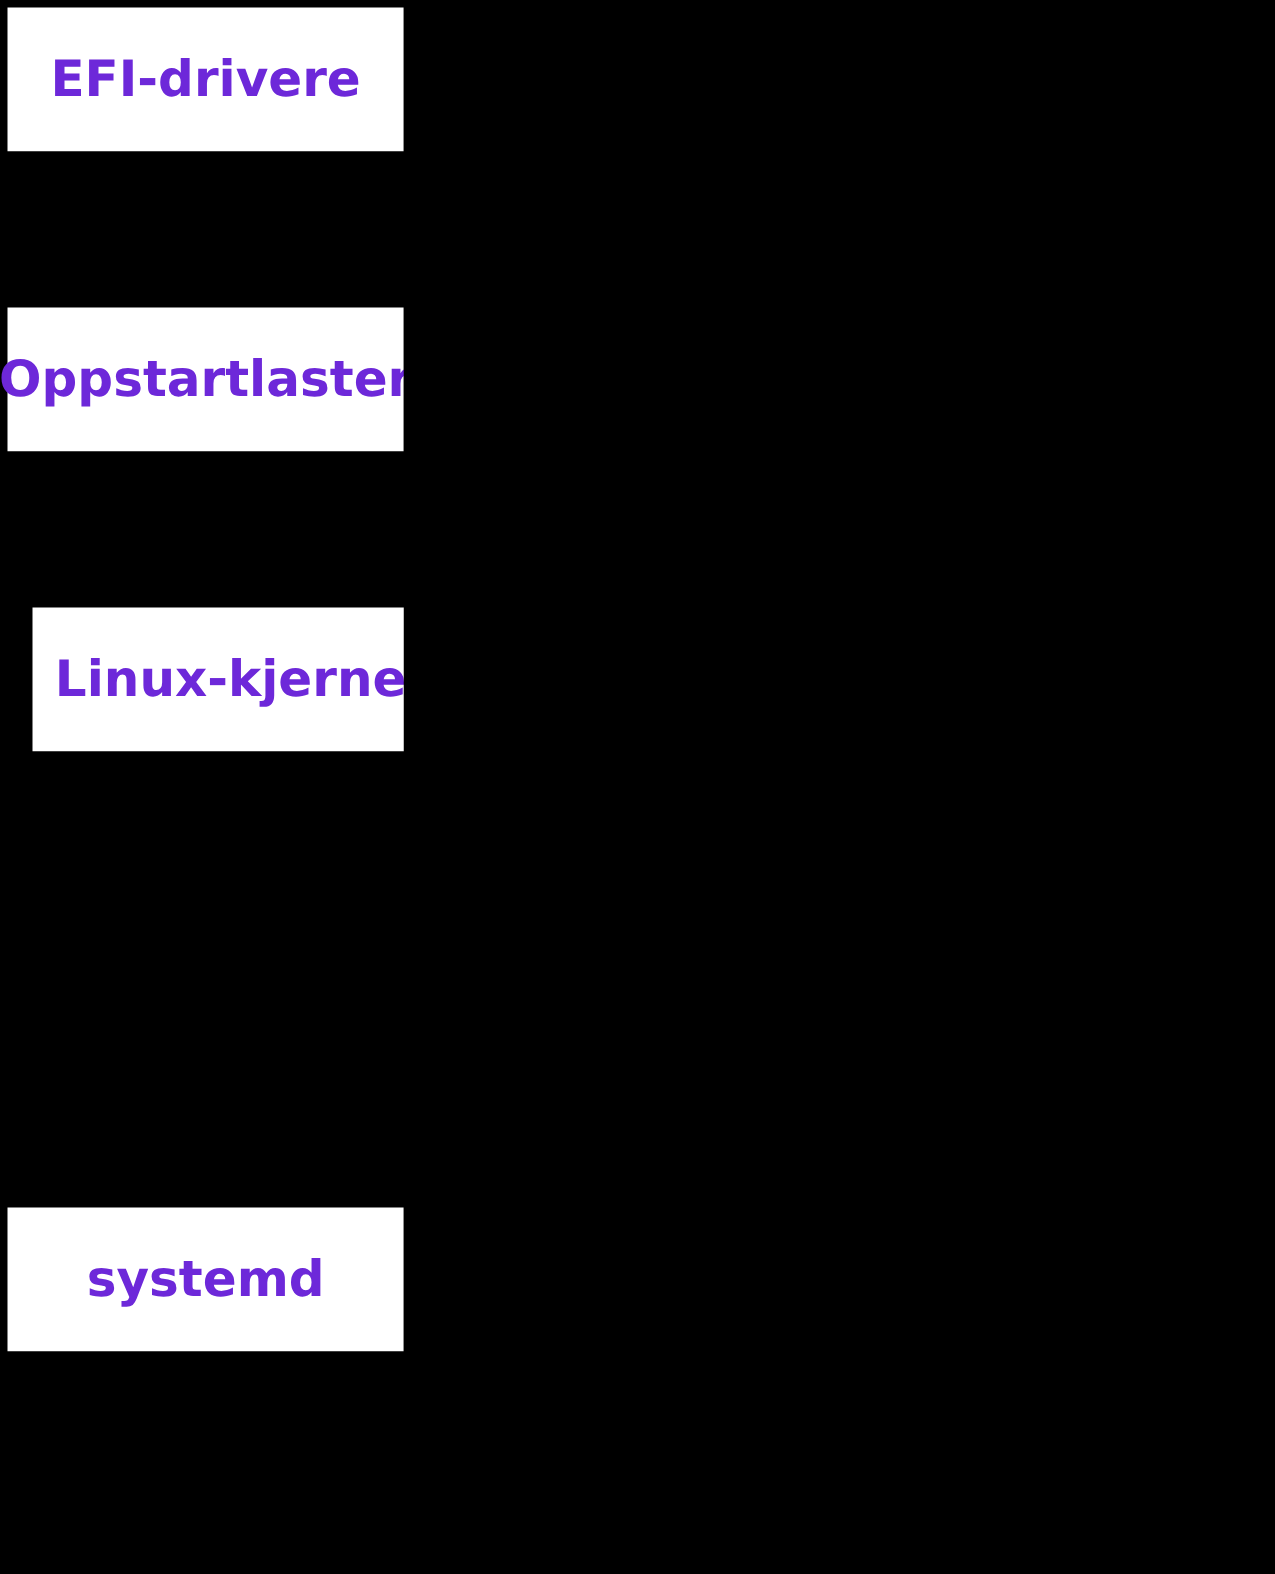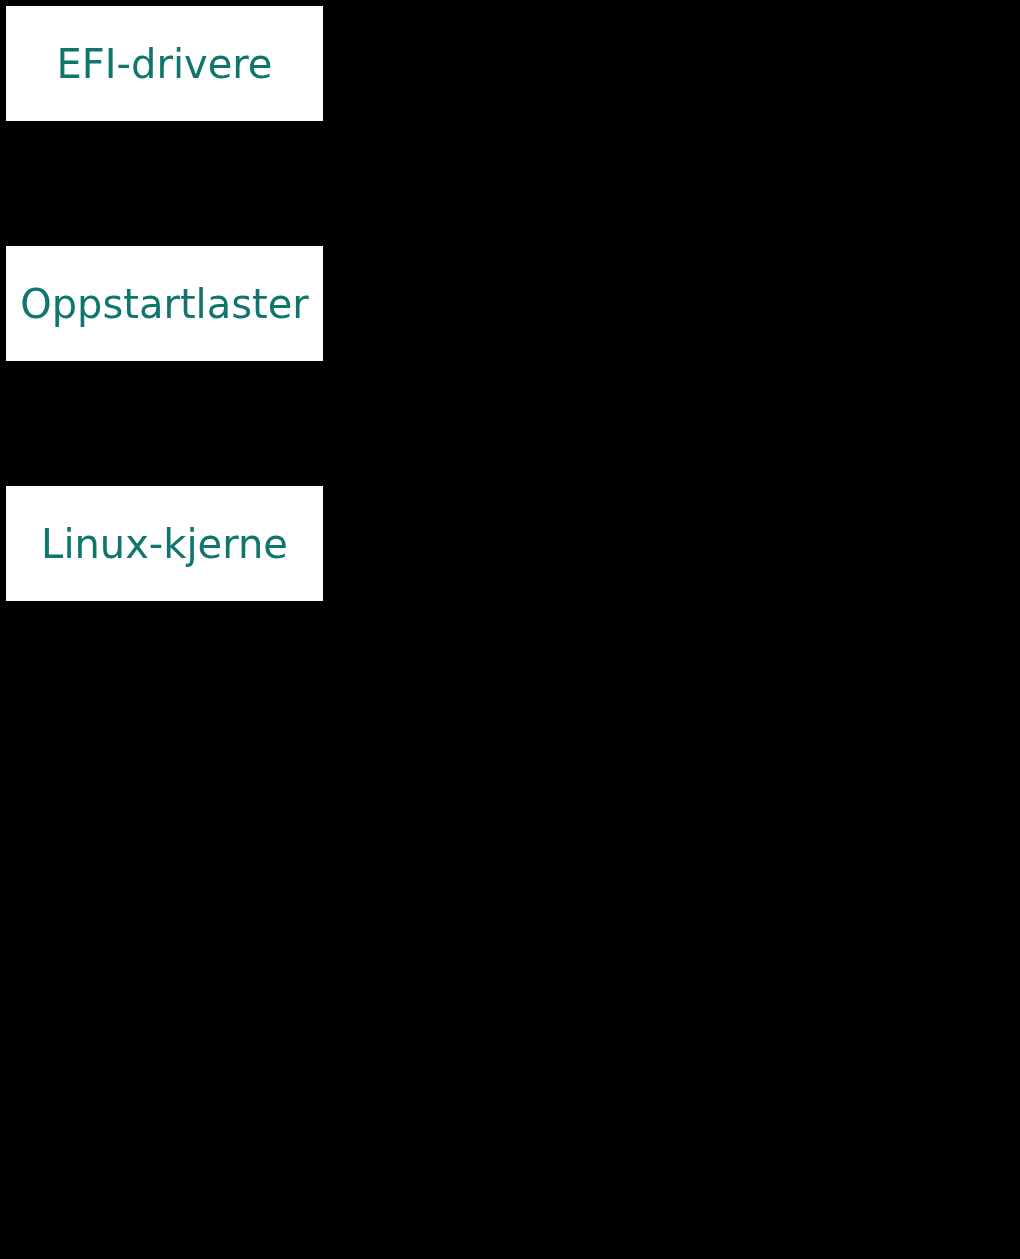--- a/index.html
+++ b/index.html
@@ -25,31 +25,31 @@
     left: 6px;
     width: 317px;
     height: 115px;
     background: #ffffff;
     display: flex;
     align-items: center;
     justify-content: center;
     box-sizing: border-box;
   }
   .stage-label {
-    color: #0f766e;
+    color: #6d28d9;
     font-size: 40px;
     line-height: 1;
-    font-weight: 400;
+    font-weight: 700;
     letter-spacing: 0px;
     white-space: nowrap;
     text-align: center;
   }
   .stage-0 { top: 6px; }
   .stage-1 { top: 246px; }
-  .stage-2 { top: 486px; }
+  .stage-2 { top: 486px; margin-left: 20px; }
   .stage-3 { top: 726px; }
   .stage-4 { top: 966px; }
   .empty-region {
     position: absolute;
     top: 0;
     left: 323px;
     width: 697px;
     height: 1259px;
     background: #000000;
   }
@@ -65,16 +65,19 @@
 
   <div class="stage-box stage-1">
     <span class="stage-label">Oppstartlaster</span>
   </div>
 
   <div class="stage-box stage-2">
     <span class="stage-label">Linux-kjerne</span>
   </div>
 
 
+  <div class="stage-box stage-4">
+    <span class="stage-label">systemd</span>
+  </div>
 
   <div class="empty-region"></div>
 
 </div>
 
 </body></html>

